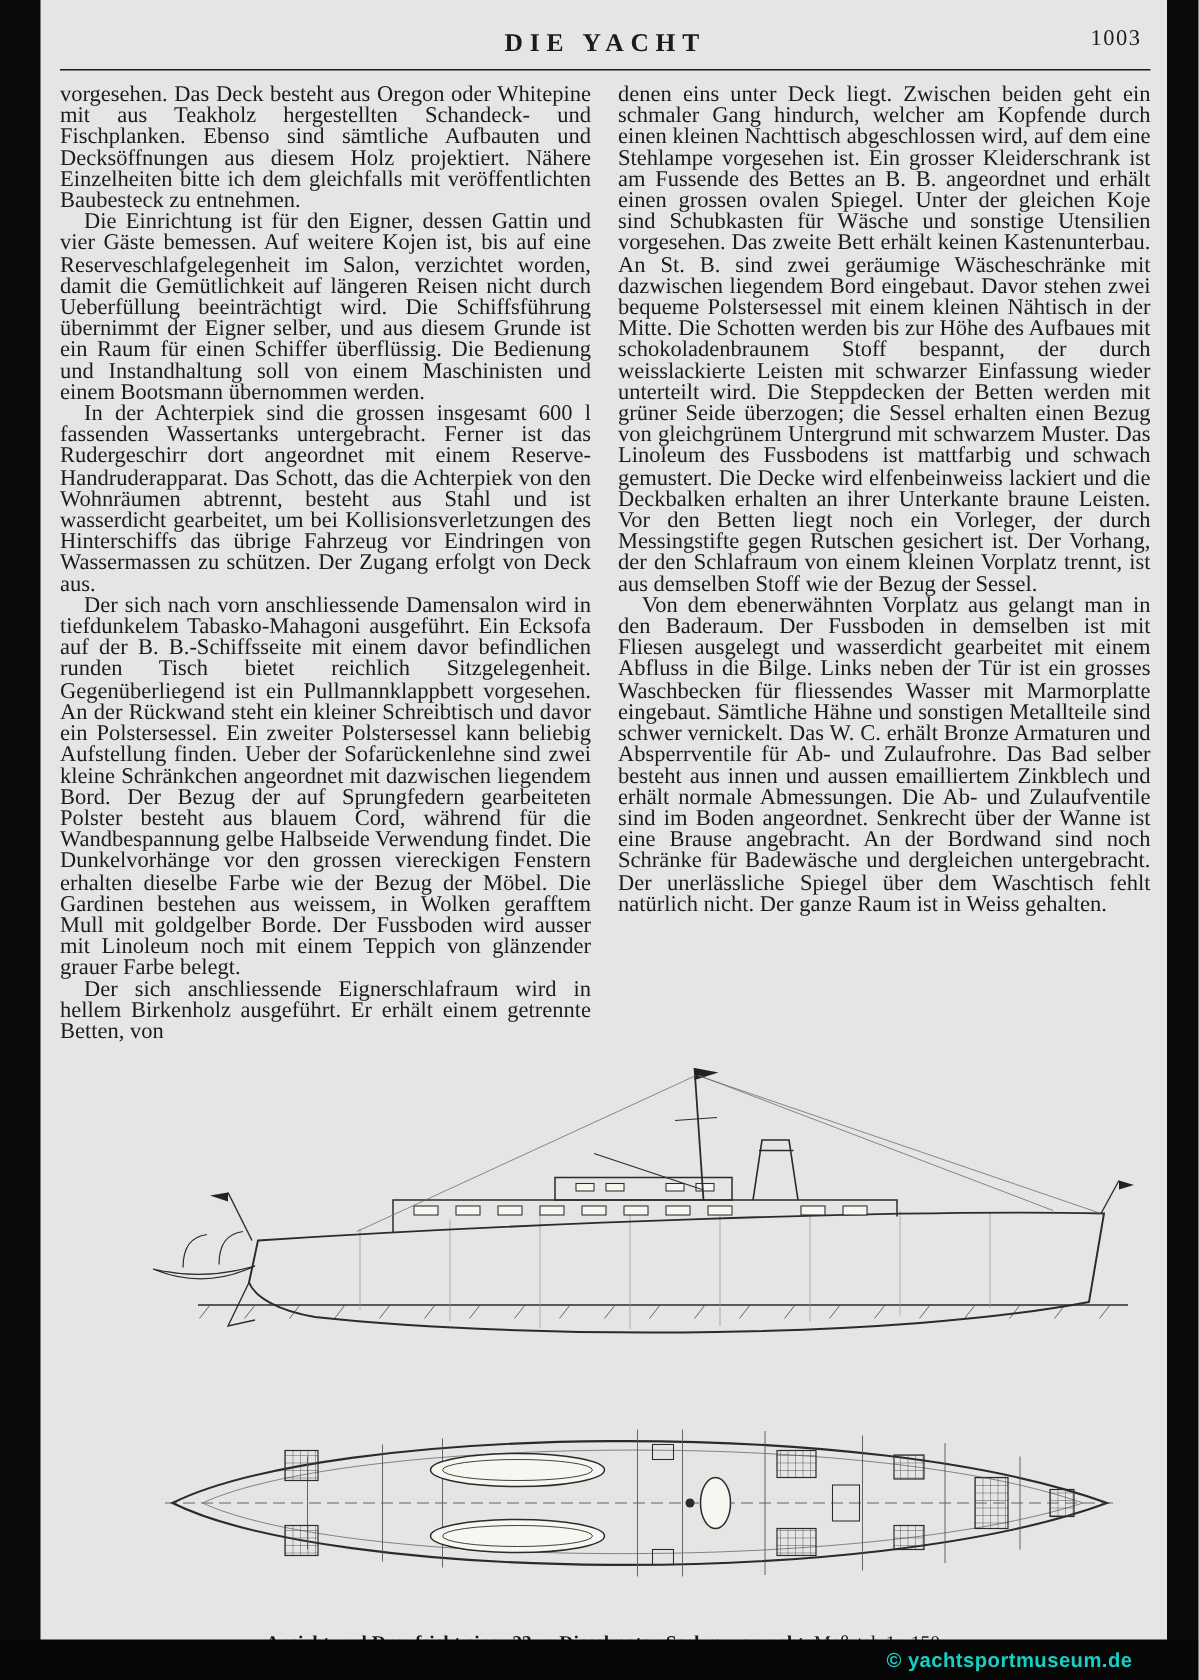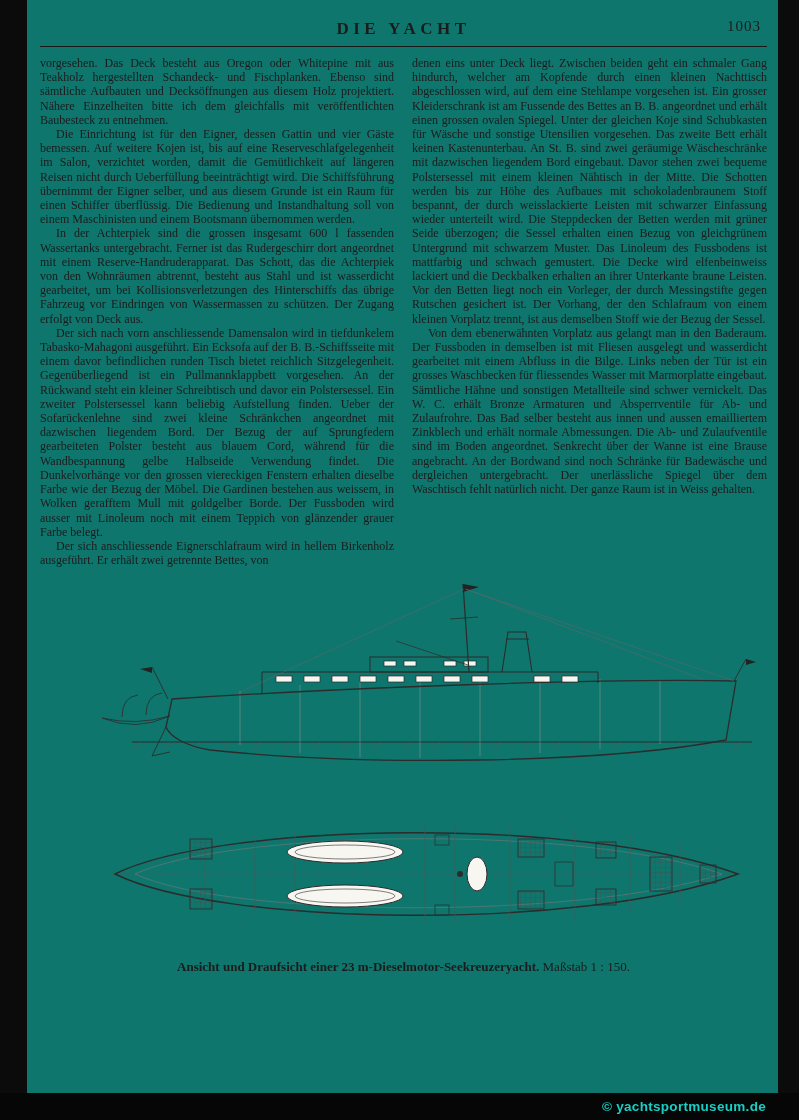--- a/index.html
+++ b/index.html
@@ -1,35 +1,35 @@
 <!DOCTYPE html>
 <html lang="de"><head>
 <meta charset="utf-8">
 <style>
   * { box-sizing: border-box; }
   html,body { margin:0; padding:0; background:#555; }
   .page {
     position:relative; width:799px; height:1120px; margin:0 auto;
-    background:#0f766e; overflow:hidden;
+    background:#e5e5e5; overflow:hidden;
     font-family:"Liberation Serif","DejaVu Serif",serif; color:#1b1b1b;
   }
   .scan-edge-left  { position:absolute; left:0;  top:0; width:27px; height:1120px; background:#0b0b0b; }
   .scan-edge-right { position:absolute; right:0; top:0; width:21px; height:1120px; background:#0b0b0b; }
   .footer-bar {
     position:absolute; left:0; right:0; bottom:0; height:27px; background:#060606;
-    display:flex; align-items:center; justify-content:flex-end; padding-right:33px;
+    display:flex; align-items:center; justify-content:flex-end; padding-right:44px;
     font-family:"Liberation Sans","DejaVu Sans",sans-serif; font-size:13.5px; font-weight:bold;
   }
   .watermark { color:#17cfc4; letter-spacing:0.3px; }
   .content { position:absolute; left:40px; top:14px; width:727px; }
   .header { position:relative; height:33px; border-bottom:1.5px solid #191919; margin-bottom:9px; }
   .title { position:absolute; left:0; right:0; top:5px; text-align:center;
            font-size:17px; font-weight:bold; letter-spacing:4.5px; }
   .page-number { position:absolute; right:6px; top:4px; font-size:15px; font-weight:normal; letter-spacing:1px; }
-  .columns { display:flex; gap:18px; text-align:justify; font-size:12px; line-height:14.2px; }
+  .columns { display:flex; gap:18px; text-align:justify; font-size:15px; line-height:14.2px; }
   .col-left  { width:354px; }
   .col-right { width:355px; }
   .columns p { margin:0; text-indent:16px; }
   .columns p.cont { text-indent:0; }
   .drawing-wrap { margin-top:10px; text-align:center; }
   svg { display:block; }
   .caption { text-align:center; font-size:13px; margin-top:4px; }
   .caption .bold { font-weight:bold; }
   .caption-sub { text-align:center; font-size:12px; margin-top:4px; letter-spacing:0.5px; }
 </style>
@@ -47,21 +47,21 @@
       <div class="title">DIE YACHT</div>
       <div class="page-number">1003</div>
     </div>
 
     <div class="columns">
       <div class="col-left">
         <p class="cont">vorgesehen.  Das Deck besteht aus Oregon oder Whitepine mit aus Teakholz hergestellten Schandeck- und Fischplanken. Ebenso sind sämtliche Aufbauten und Decksöffnungen aus diesem Holz projektiert.  Nähere Einzelheiten bitte ich dem gleichfalls mit veröffentlichten Baubesteck zu entnehmen.</p>
         <p>Die Einrichtung ist für den Eigner, dessen Gattin und vier Gäste bemessen.  Auf weitere Kojen ist, bis auf eine Reserveschlafgelegenheit im Salon, verzichtet worden, damit die Gemütlichkeit auf längeren Reisen nicht durch Ueberfüllung beeinträchtigt wird.  Die Schiffsführung übernimmt der Eigner selber, und aus diesem Grunde ist ein Raum für einen Schiffer überflüssig.  Die Bedienung und Instandhaltung soll von einem Maschinisten und einem Bootsmann übernommen werden.</p>
         <p>In der Achterpiek sind die grossen insgesamt 600 l fassenden Wassertanks untergebracht.  Ferner ist das Rudergeschirr dort angeordnet mit einem Reserve-Handruderapparat.  Das Schott, das die Achterpiek von den Wohnräumen abtrennt, besteht aus Stahl und ist wasserdicht gearbeitet, um bei Kollisionsverletzungen des Hinterschiffs das übrige Fahrzeug vor Eindringen von Wassermassen zu schützen.  Der Zugang erfolgt von Deck aus.</p>
         <p>Der sich nach vorn anschliessende Damensalon wird in tiefdunkelem Tabasko-Mahagoni ausgeführt.  Ein Ecksofa auf der B. B.-Schiffsseite mit einem davor befindlichen runden Tisch bietet reichlich Sitzgelegenheit.  Gegenüberliegend ist ein Pullmannklappbett vorgesehen.  An der Rückwand steht ein kleiner Schreibtisch und davor ein Polstersessel.  Ein zweiter Polstersessel kann beliebig Aufstellung finden.  Ueber der Sofarückenlehne sind zwei kleine Schränkchen angeordnet mit dazwischen liegendem Bord.  Der Bezug der auf Sprungfedern gearbeiteten Polster besteht aus blauem Cord, während für die Wandbespannung gelbe Halbseide Verwendung findet.  Die Dunkelvorhänge vor den grossen viereckigen Fenstern erhalten dieselbe Farbe wie der Bezug der Möbel.  Die Gardinen bestehen aus weissem, in Wolken gerafftem Mull mit goldgelber Borde.  Der Fussboden wird ausser mit Linoleum noch mit einem Teppich von glänzender grauer Farbe belegt.</p>
-        <p>Der sich anschliessende Eignerschlafraum wird in hellem Birkenholz ausgeführt.  Er erhält zwei getrennte Bettes, von</p>
+        <p>Der sich anschliessende Eignerschlafraum wird in hellem Birkenholz ausgeführt.  Er erhält einem getrennte Betten, von</p>
       </div>
       <div class="col-right">
         <p class="cont">denen eins unter Deck liegt.  Zwischen beiden geht ein schmaler Gang hindurch, welcher am Kopfende durch einen kleinen Nachttisch abgeschlossen wird, auf dem eine Stehlampe vorgesehen ist. Ein grosser Kleiderschrank ist am Fussende des Bettes an B. B. angeordnet und erhält einen grossen ovalen Spiegel. Unter der gleichen Koje sind Schubkasten für Wäsche und sonstige Utensilien vorgesehen.  Das zweite Bett erhält keinen Kastenunterbau. An St. B. sind zwei geräumige Wäscheschränke mit dazwischen liegendem Bord eingebaut.  Davor stehen zwei bequeme Polstersessel mit einem kleinen Nähtisch in der Mitte. Die Schotten werden bis zur Höhe des Aufbaues mit schokoladenbraunem Stoff bespannt, der durch weisslackierte Leisten mit schwarzer Einfassung wieder unterteilt wird.  Die Steppdecken der Betten werden mit grüner Seide überzogen; die Sessel erhalten einen Bezug von gleichgrünem Untergrund mit schwarzem Muster.  Das Linoleum des Fussbodens ist mattfarbig und schwach gemustert.  Die Decke wird elfenbeinweiss lackiert und die Deckbalken erhalten an ihrer Unterkante braune Leisten.  Vor den Betten liegt noch ein Vorleger, der durch Messingstifte gegen Rutschen gesichert ist.  Der Vorhang, der den Schlafraum von einem kleinen Vorplatz trennt, ist aus demselben Stoff wie der Bezug der Sessel.</p>
         <p>Von dem ebenerwähnten Vorplatz aus gelangt man in den Baderaum.  Der Fussboden in demselben ist mit Fliesen ausgelegt und wasserdicht gearbeitet mit einem Abfluss in die Bilge. Links neben der Tür ist ein grosses Waschbecken für fliessendes Wasser mit Marmorplatte eingebaut.  Sämtliche Hähne und sonstigen Metallteile sind schwer vernickelt.  Das W. C. erhält Bronze Armaturen und Absperrventile für Ab- und Zulaufrohre.  Das Bad selber besteht aus innen und aussen emailliertem Zinkblech und erhält normale Abmessungen.  Die Ab- und Zulaufventile sind im Boden angeordnet.  Senkrecht über der Wanne ist eine Brause angebracht.  An der Bordwand sind noch Schränke für Badewäsche und dergleichen untergebracht. Der unerlässliche Spiegel über dem Waschtisch fehlt natürlich nicht.  Der ganze Raum ist in Weiss gehalten.</p>
       </div>
     </div>
 
     <div class="drawing-wrap">
       <svg width="727" height="378" viewBox="0 0 727 378">
         <defs>

